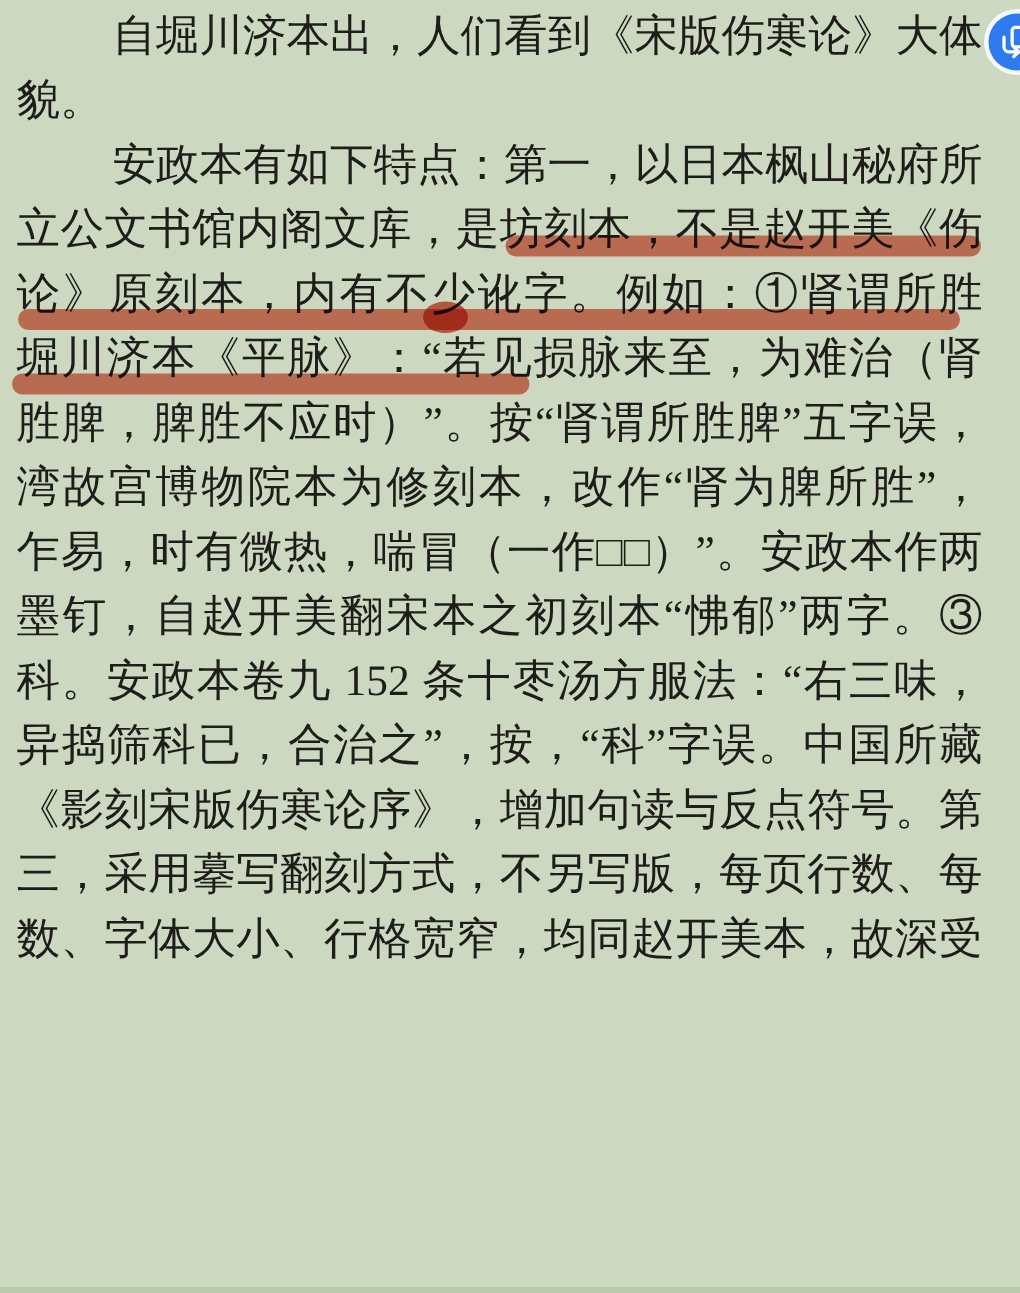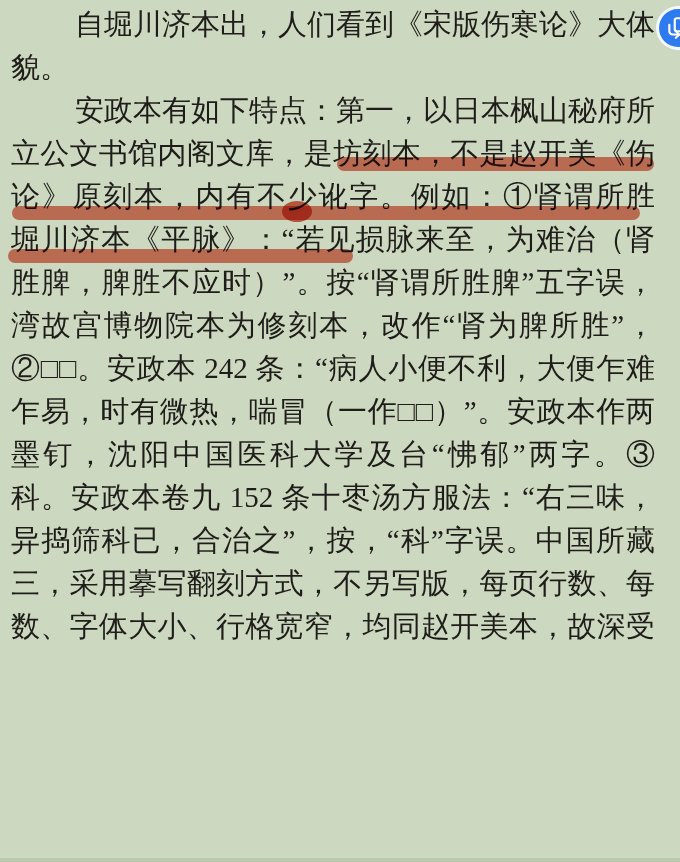--- a/index.html
+++ b/index.html
@@ -71,25 +71,25 @@
 
   <div class="textblock">
     <div class="line indent">自堀川济本出，人们看到《宋版伤寒论》大体面</div>
     <div class="line para-end">貌。</div>
     <div class="line indent">安政本有如下特点：第一，以日本枫山秘府所藏</div>
     <div class="line">立公文书馆内阁文库，是坊刻本，不是赵开美《伤寒</div>
     <div class="line">论》原刻本，内有不少讹字。例如：①肾谓所胜脾。</div>
     <div class="line">堀川济本《平脉》：“若见损脉来至，为难治（肾谓所</div>
     <div class="line">胜脾，脾胜不应时）”。按“肾谓所胜脾”五字误，出</div>
     <div class="line">湾故宫博物院本为修刻本，改作“肾为脾所胜”，是。</div>
-    <div class="line">②□□。安政本 242 条：“病人小便不利，大便乍难</div>
     <div class="line">乍易，时有微热，喘冒（一作□□）”。安政本作两个</div>
-    <div class="line">墨钉，沈阳中国医科大学及台“怫郁”两字。③</div>
+    <div class="line">墨钉，自赵开美翻宋本之初刻本“怫郁”两字。③</div>
     <div class="line">科。安政本卷九 152 条十枣汤方服法：“右三味，各</div>
     <div class="line">异捣筛科已，合治之”，按，“科”字误。中国所藏五</div>
+    <div class="line">《影刻宋版伤寒论序》，增加句读与反点符号。第</div>
     <div class="line">三，采用摹写翻刻方式，不另写版，每页行数、每行字</div>
     <div class="line">数、字体大小、行格宽窄，均同赵开美本，故深受学林</div>
   </div>
 
   <div class="mark" style="left:337px;top:157px;width:317px;height:14px;"></div>
   <div class="mark" style="left:12px;top:206px;width:628px;height:14px;"></div>
   <div class="mark-blob" style="left:282px;top:201px;width:30px;height:21px;"></div>
   <div class="mark" style="left:8px;top:249px;width:345px;height:14px;"></div>
 
   <button class="fab">

